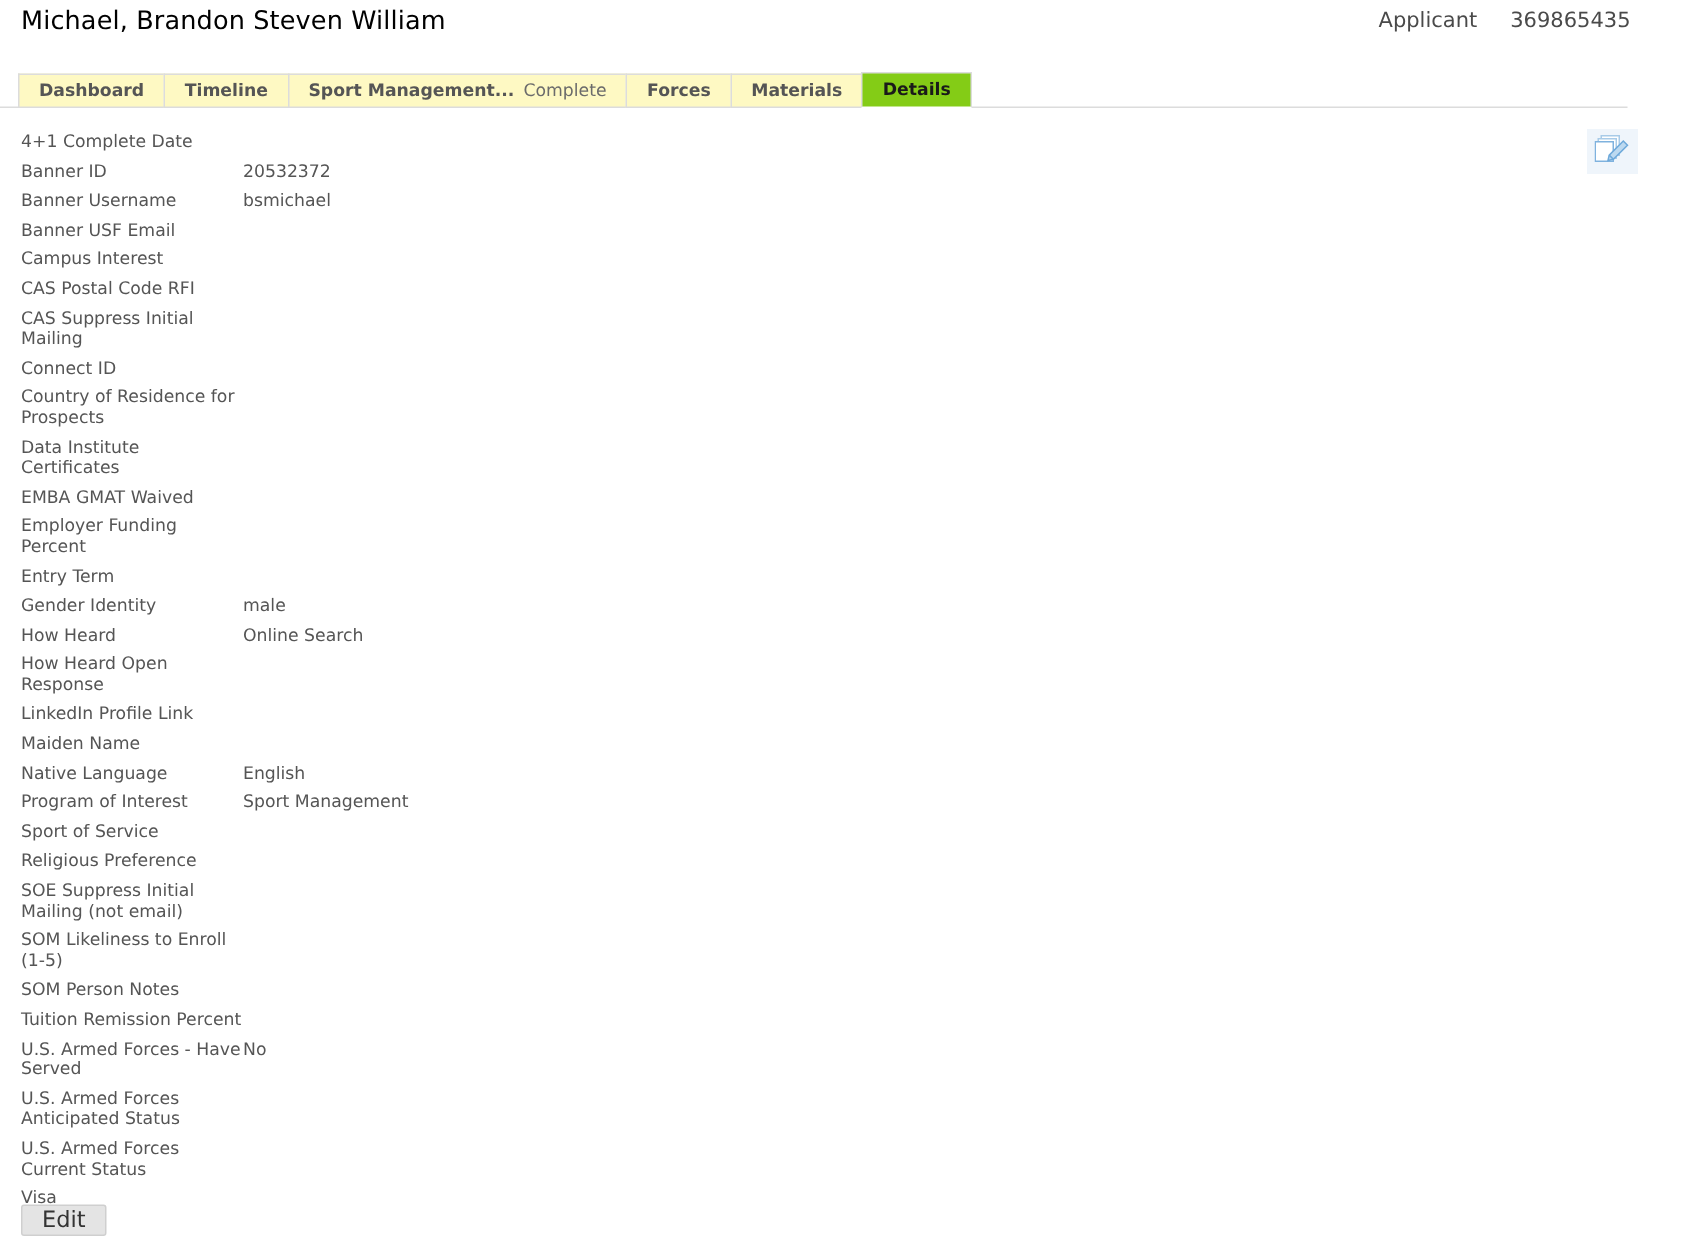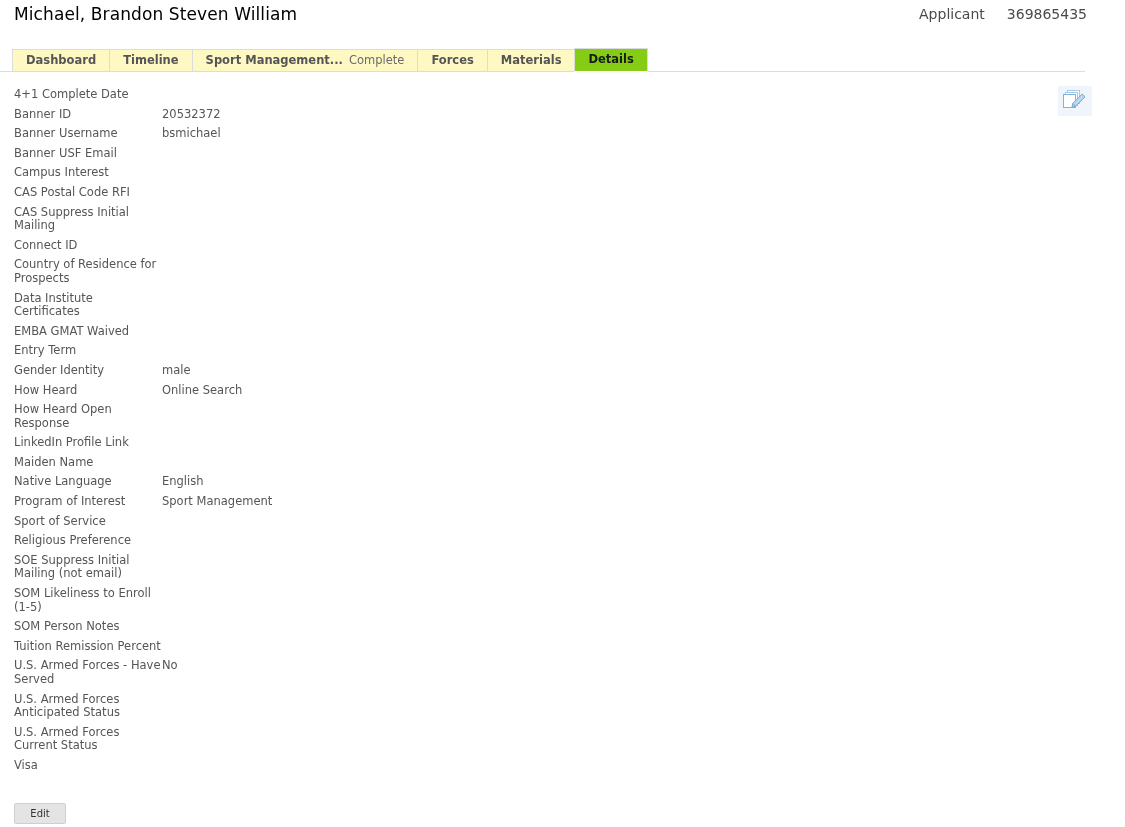--- a/index.html
+++ b/index.html
@@ -142,21 +142,21 @@
     position: absolute;
     left: 14px;
     top: 803px;
     min-width: 52px;
     height: 21px;
     padding: 0 13px;
     background: #e4e4e4;
     border: 1px solid #cfcfcf;
     border-radius: 2px;
     font-family: "DejaVu Sans", "Liberation Sans", sans-serif;
-    font-size: 10px;
+    font-size: 15px;
     color: #333333;
     cursor: pointer;
     line-height: 19px;
     box-sizing: border-box;
   }
 </style>
 </head>
 <body>
 
 <div class="header">
@@ -241,20 +241,24 @@
       </div>
       <div class="row">
         <div class="label">Data Institute Certificates</div>
         <div class="value"></div>
       </div>
       <div class="row">
         <div class="label">EMBA GMAT Waived</div>
         <div class="value"></div>
       </div>
       <div class="row">
+        <div class="label">Employer Funding Percent</div>
+        <div class="value"></div>
+      </div>
+      <div class="row">
         <div class="label">Entry Term</div>
         <div class="value"></div>
       </div>
       <div class="row">
         <div class="label">Gender Identity</div>
         <div class="value">male</div>
       </div>
       <div class="row">
         <div class="label">How Heard</div>
         <div class="value">Online Search</div>

